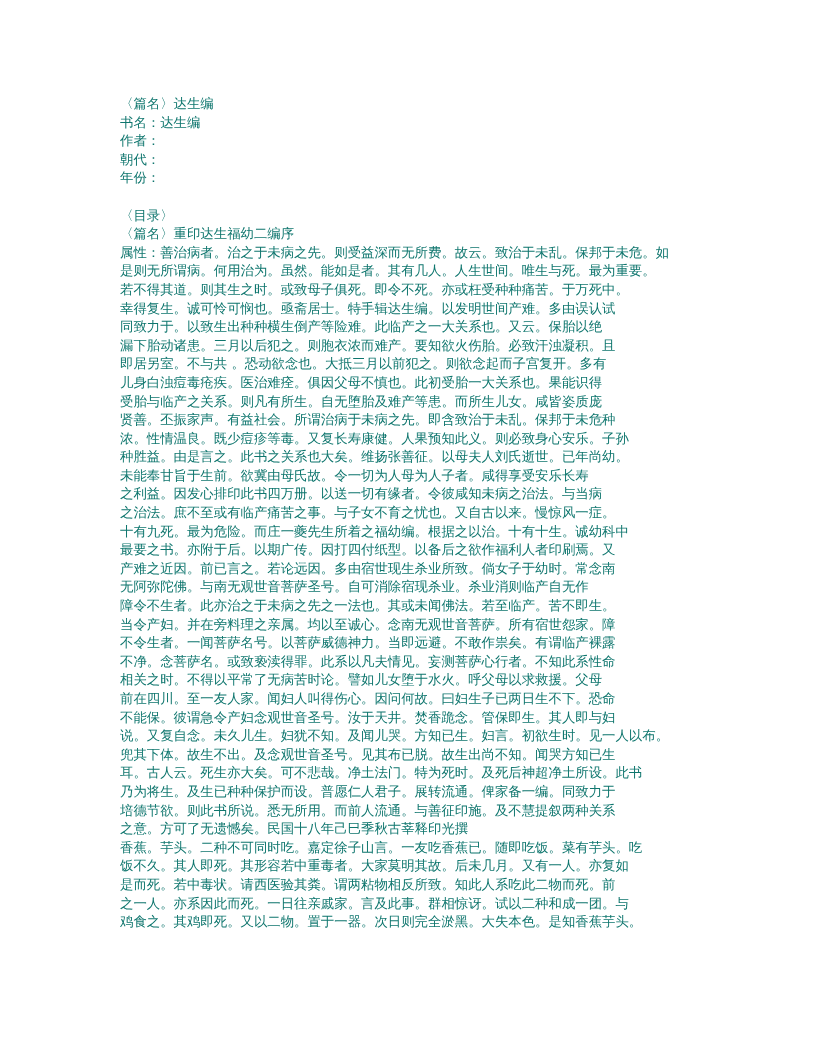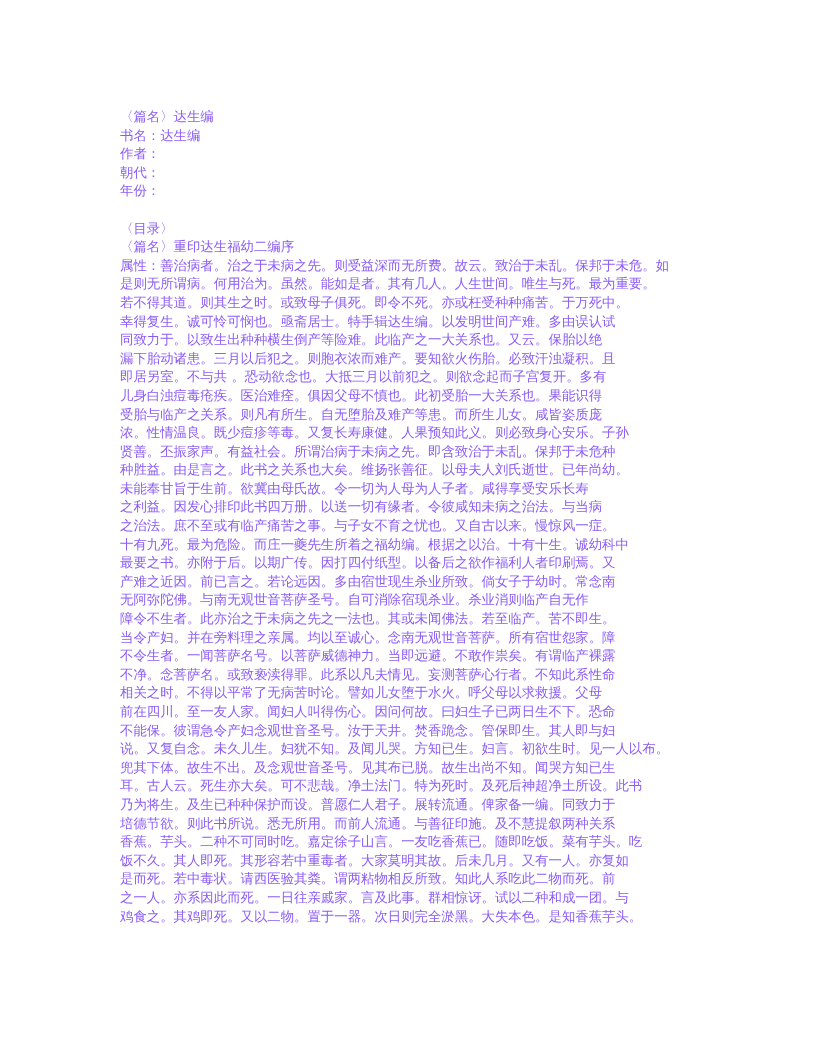--- a/index.html
+++ b/index.html
@@ -9,26 +9,26 @@
   }
   body {
     width: 816px;
     height: 1056px;
     position: relative;
     overflow: hidden;
   }
   .page {
     position: absolute;
     left: 120px;
-    top: 108px;
+    top: 95px;
     width: 560px;
     font-family: "DejaVu Serif", "Liberation Serif", serif;
     font-size: 13.4px;
     line-height: 18.6px;
-    color: #8b5cf6;
+    color: #0f766e;
   }
   .line {
     white-space: pre;
     height: 18.6px;
     overflow: visible;
   }
   .blank {
     height: 18.6px;
   }
 </style>
@@ -47,41 +47,42 @@
   <div>
     <div class="line">属性：善治病者。治之于未病之先。则受益深而无所费。故云。致治于未乱。保邦于未危。如</div>
     <div class="line">是则无所谓病。何用治为。虽然。能如是者。其有几人。人生世间。唯生与死。最为重要。</div>
     <div class="line">若不得其道。则其生之时。或致母子俱死。即令不死。亦或枉受种种痛苦。于万死中。</div>
     <div class="line">幸得复生。诚可怜可悯也。亟斋居士。特手辑达生编。以发明世间产难。多由误认试</div>
     <div class="line">同致力于。以致生出种种横生倒产等险难。此临产之一大关系也。又云。保胎以绝</div>
     <div class="line">漏下胎动诸患。三月以后犯之。则胞衣浓而难产。要知欲火伤胎。必致汗浊凝积。且</div>
     <div class="line">即居另室。不与共 。恐动欲念也。大抵三月以前犯之。则欲念起而子宫复开。多有</div>
     <div class="line">儿身白浊痘毒疮疾。医治难痊。俱因父母不慎也。此初受胎一大关系也。果能识得</div>
     <div class="line">受胎与临产之关系。则凡有所生。自无堕胎及难产等患。而所生儿女。咸皆姿质庞</div>
+    <div class="line">贤善。丕振家声。有益社会。所谓治病于未病之先。即含致治于未乱。保邦于未危种</div>
     <div class="line">浓。性情温良。既少痘疹等毒。又复长寿康健。人果预知此义。则必致身心安乐。子孙</div>
-    <div class="line">贤善。丕振家声。有益社会。所谓治病于未病之先。即含致治于未乱。保邦于未危种</div>
     <div class="line">种胜益。由是言之。此书之关系也大矣。维扬张善征。以母夫人刘氏逝世。已年尚幼。</div>
     <div class="line">未能奉甘旨于生前。欲冀由母氏故。令一切为人母为人子者。咸得享受安乐长寿</div>
     <div class="line">之利益。因发心排印此书四万册。以送一切有缘者。令彼咸知未病之治法。与当病</div>
     <div class="line">之治法。庶不至或有临产痛苦之事。与子女不育之忧也。又自古以来。慢惊风一症。</div>
     <div class="line">十有九死。最为危险。而庄一夔先生所着之福幼编。根据之以治。十有十生。诚幼科中</div>
     <div class="line">最要之书。亦附于后。以期广传。因打四付纸型。以备后之欲作福利人者印刷焉。又</div>
     <div class="line">产难之近因。前已言之。若论远因。多由宿世现生杀业所致。倘女子于幼时。常念南</div>
     <div class="line">无阿弥陀佛。与南无观世音菩萨圣号。自可消除宿现杀业。杀业消则临产自无作</div>
     <div class="line">障令不生者。此亦治之于未病之先之一法也。其或未闻佛法。若至临产。苦不即生。</div>
     <div class="line">当令产妇。并在旁料理之亲属。均以至诚心。念南无观世音菩萨。所有宿世怨家。障</div>
     <div class="line">不令生者。一闻菩萨名号。以菩萨威德神力。当即远避。不敢作祟矣。有谓临产裸露</div>
     <div class="line">不净。念菩萨名。或致亵渎得罪。此系以凡夫情见。妄测菩萨心行者。不知此系性命</div>
     <div class="line">相关之时。不得以平常了无病苦时论。譬如儿女堕于水火。呼父母以求救援。父母</div>
     <div class="line">前在四川。至一友人家。闻妇人叫得伤心。因问何故。曰妇生子已两日生不下。恐命</div>
     <div class="line">不能保。彼谓急令产妇念观世音圣号。汝于天井。焚香跪念。管保即生。其人即与妇</div>
     <div class="line">说。又复自念。未久儿生。妇犹不知。及闻儿哭。方知已生。妇言。初欲生时。见一人以布。</div>
     <div class="line">兜其下体。故生不出。及念观世音圣号。见其布已脱。故生出尚不知。闻哭方知已生</div>
     <div class="line">耳。古人云。死生亦大矣。可不悲哉。净土法门。特为死时。及死后神超净土所设。此书</div>
     <div class="line">乃为将生。及生已种种保护而设。普愿仁人君子。展转流通。俾家备一编。同致力于</div>
     <div class="line">培德节欲。则此书所说。悉无所用。而前人流通。与善征印施。及不慧提叙两种关系</div>
+    <div class="line">之意。方可了无遗憾矣。民国十八年己巳季秋古莘释印光撰</div>
     <div class="line">香蕉。芋头。二种不可同时吃。嘉定徐子山言。一友吃香蕉已。随即吃饭。菜有芋头。吃</div>
     <div class="line">饭不久。其人即死。其形容若中重毒者。大家莫明其故。后未几月。又有一人。亦复如</div>
     <div class="line">是而死。若中毒状。请西医验其粪。谓两粘物相反所致。知此人系吃此二物而死。前</div>
     <div class="line">之一人。亦系因此而死。一日往亲戚家。言及此事。群相惊讶。试以二种和成一团。与</div>
     <div class="line">鸡食之。其鸡即死。又以二物。置于一器。次日则完全淤黑。大失本色。是知香蕉芋头。</div>
   </div>
 </div>
 
 </body></html>

